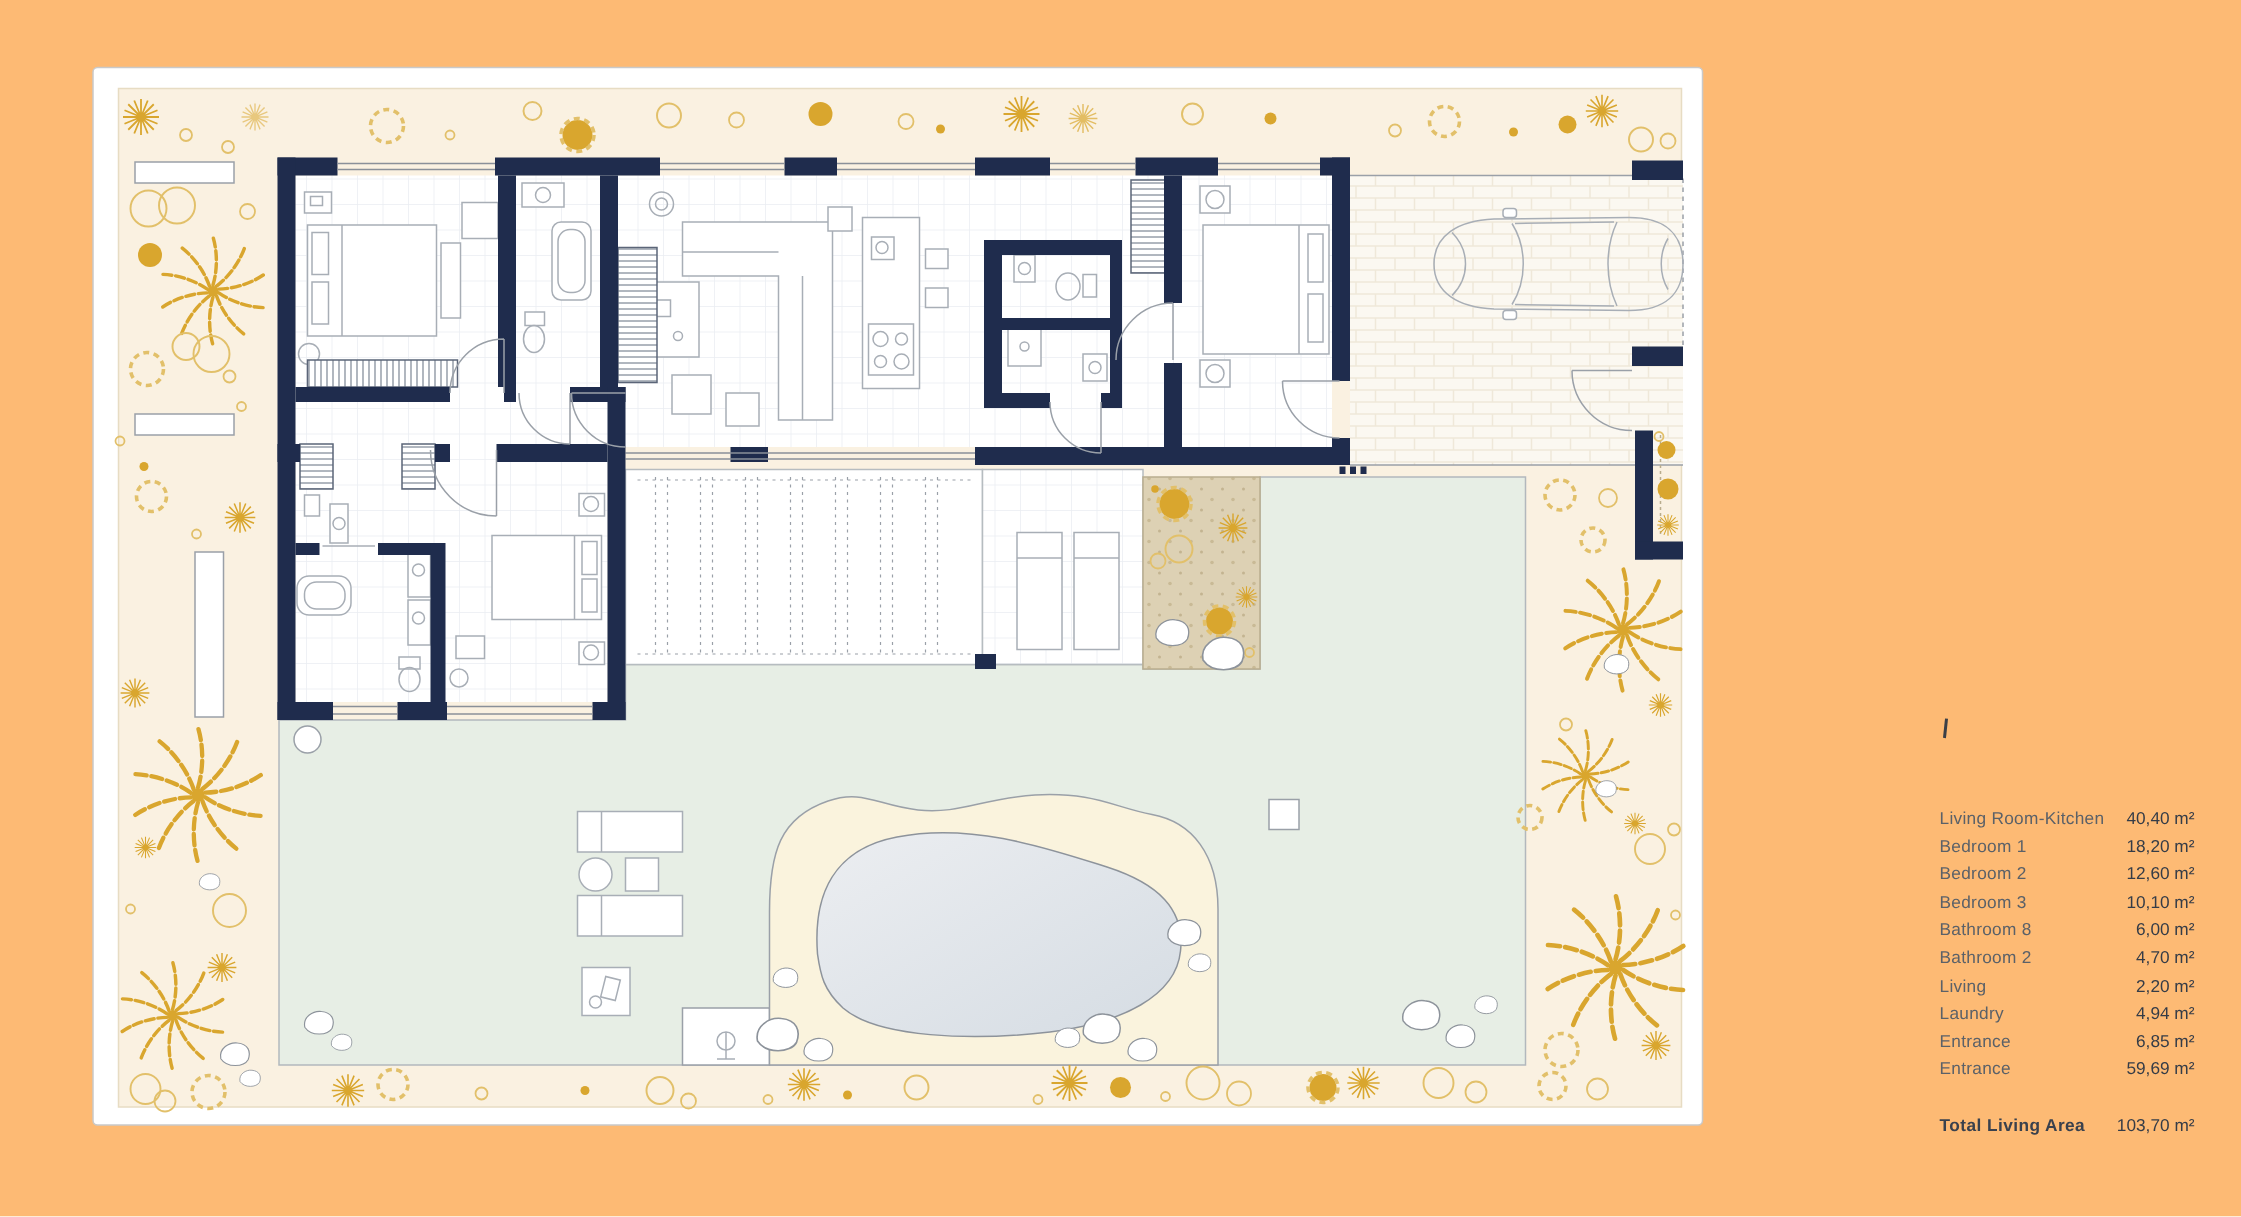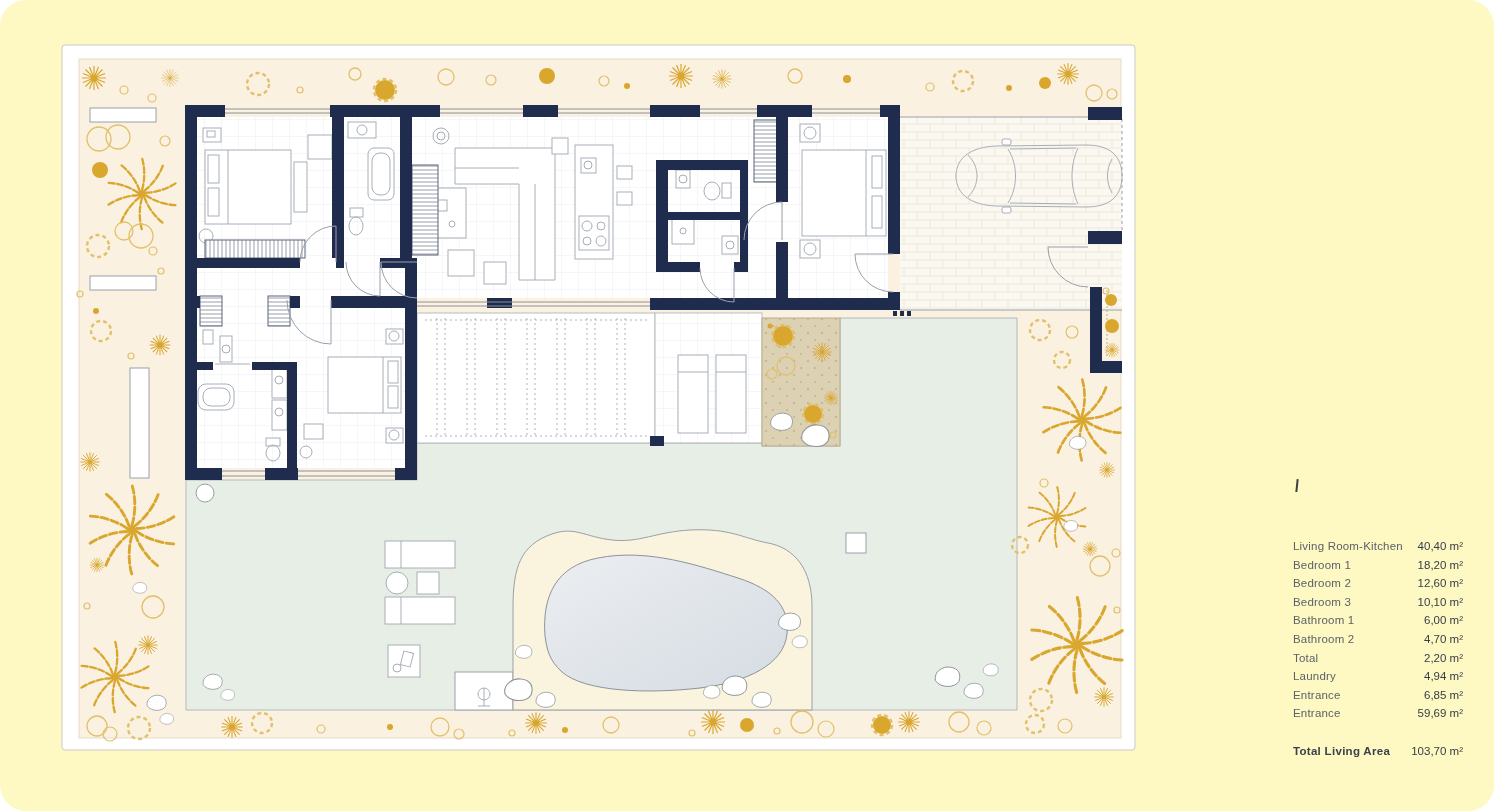--- a/index.html
+++ b/index.html
@@ -1,17 +1,17 @@
 <!DOCTYPE html>
 <html style="--navy: #1f2c4d; --cream: #faf1e1; --gold: #d9a62e; --gold_light: #e2c06a; --lawn: #e7eee5; --sand: #ddd1b4; --pool_sand: #faf3dd; --pool_water: #d5dce3; --driveway: #fbf8f1;"><head>
 <meta charset="utf-8">
 <style>
   html,body{margin:0;padding:0;background:#fff;}
   body{font-family:"Liberation Sans",sans-serif;}
-  .page{position:relative;width:1494px;height:811px;background:#fef9c3;overflow:hidden;border-radius:26px;}
+  .page{position:relative;width:1494px;height:811px;background:#fdba74;overflow:hidden;}
   svg{position:absolute;left:0;top:0;}
   
   .wall{fill:var(--navy,#1f2c4d);}
   .thin{stroke:#9aa0a8;stroke-width:1;fill:#fff;}
   .thinline{stroke:#9aa0a8;stroke-width:1;fill:none;}
   .furn{stroke:#a8aeb6;stroke-width:1;fill:#fff;}
   .furnline{stroke:#a8aeb6;stroke-width:1;fill:none;}
   .arc{stroke:#9aa0a8;stroke-width:1;fill:none;}
   .winline{stroke:#8a9099;stroke-width:1;fill:none;}
   .gold-f{fill:var(--gold,#d9a62e);}
@@ -500,29 +500,29 @@
   </div>
   <div class="lrow">
     <span class="llabel">Bedroom 2</span>
     <span class="lvalue">12,60 m²</span>
   </div>
   <div class="lrow">
     <span class="llabel">Bedroom 3</span>
     <span class="lvalue">10,10 m²</span>
   </div>
   <div class="lrow">
-    <span class="llabel">Bathroom 1</span>
+    <span class="llabel">Bathroom 8</span>
     <span class="lvalue">6,00 m²</span>
   </div>
   <div class="lrow">
     <span class="llabel">Bathroom 2</span>
     <span class="lvalue">4,70 m²</span>
   </div>
   <div class="lrow">
-    <span class="llabel">Total</span>
+    <span class="llabel">Living</span>
     <span class="lvalue">2,20 m²</span>
   </div>
   <div class="lrow">
     <span class="llabel">Laundry</span>
     <span class="lvalue">4,94 m²</span>
   </div>
   <div class="lrow">
     <span class="llabel">Entrance</span>
     <span class="lvalue">6,85 m²</span>
   </div>

